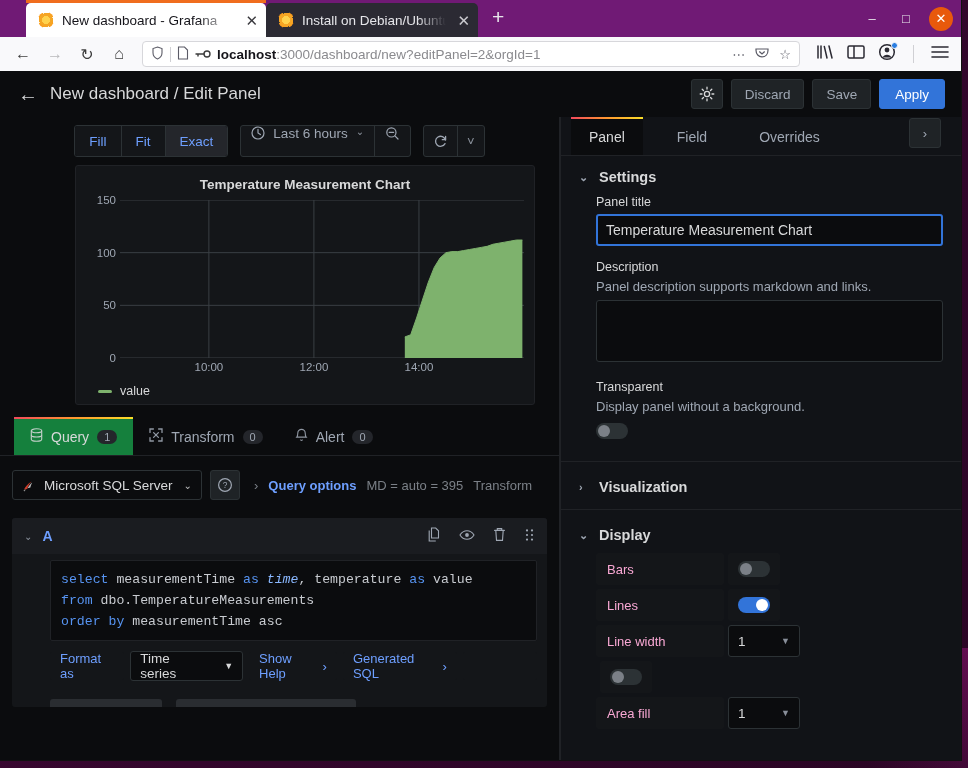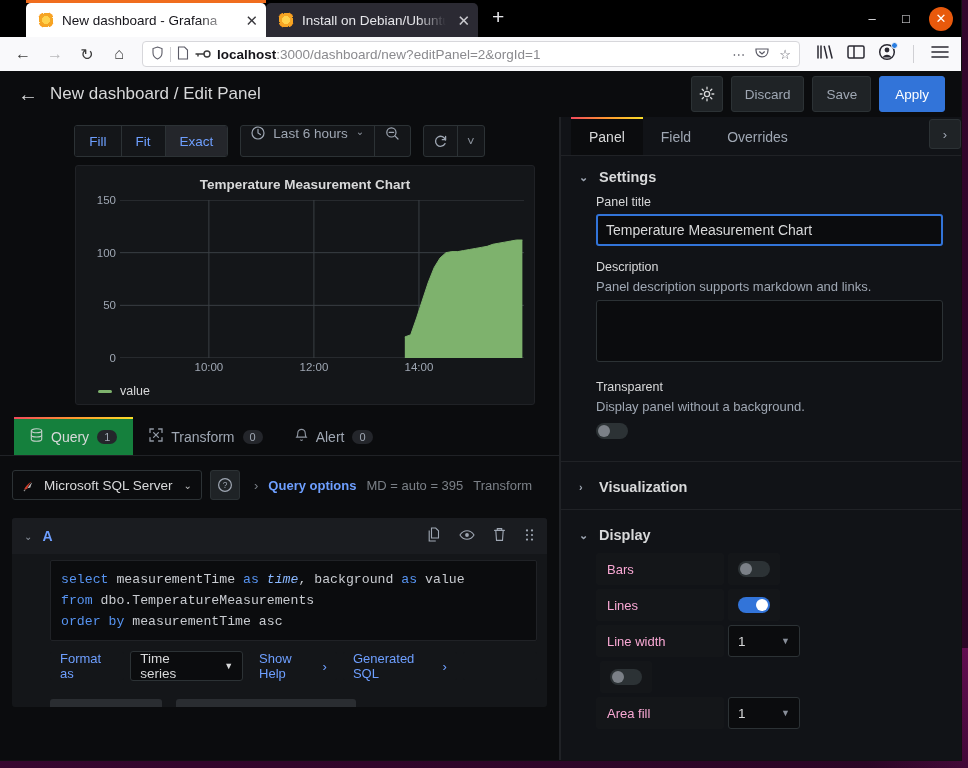--- a/index.html
+++ b/index.html
@@ -19,21 +19,21 @@
     background: linear-gradient(225deg, rgba(200,30,160,.35), transparent 70%);
   }
   
   #window {
     position: absolute; left: 0; top: 0; width: 961px; height: 760px;
     background: #1c1c1c; display: flex; flex-direction: column;
     box-shadow: 0 0 0 1px #111;
   }
   
   .tabstrip {
-    height: 37px; background: #000000; display: flex; align-items: flex-end;
+    height: 37px; background: #701a75; display: flex; align-items: flex-end;
     position: relative; padding-left: 26px;
   }
   .tabstrip:before{
     content:""; position:absolute; left:26px; top:0; width:240px; height:3px;
     background:#f06d1e;
   }
   .tab {
     height: 34px; display: flex; align-items: center; gap: 8px;
     padding: 0 8px 0 12px; font-size: 13.5px; position: relative;
     min-width: 0; border-radius: 5px 5px 0 0;
@@ -72,21 +72,21 @@
   .urlicons { display:flex; align-items:center; gap:10px; color:#5b5b66; font-size:13px;}
   .toolicons { display: flex; align-items: center; gap: 13px; padding: 0 4px 0 8px; color:#2b2a33;}
   .divline { width:1px; height:18px; background:#d0d0d4; margin: 0 4px;}
   
   #app { flex: 1; background: #0b0c0e; display: flex; flex-direction: column; min-height: 0; color: #d8d9da; }
   .g-header { height: 46px; display: flex; align-items: center; padding: 0 16px 0 18px; flex: none; }
   .back-arrow { font-size: 20px; color: #d8d9da; width: 28px; }
   .g-title { font-size: 17px; color: #d8d9da; margin-left: 4px; }
   .g-actions { margin-left: auto; display: flex; align-items: center; gap: 8px; }
   .gbtn {
-    height: 36px; padding: 0 13px; border-radius: 3px; border: 1px solid #2c3235;
+    height: 30px; padding: 0 13px; border-radius: 3px; border: 1px solid #2c3235;
     background: #1f2326; color: #9fa7b3; font-size: 13.5px; display: flex; align-items: center;
   }
   .gbtn.icon { width: 32px; padding: 0; justify-content: center; color: #d8d9da; font-size: 15px;}
   .gbtn.primary { background: #3274d9; border-color: #3274d9; color: #fff; font-weight: 500; padding: 0 15px;}
   
   .g-body { flex: 1; display: flex; min-height: 0; }
   .g-left { width: 560px; display: flex; flex-direction: column; min-width: 0; border-right:1px solid #202226;}
   .g-right { flex: 1; background: #111317; border-left: 1px solid #202226; display: flex; flex-direction: column; min-width: 0;}
   
   .viz-toolbar { height: 48px; display: flex; align-items: center; justify-content: center; gap: 12px; flex:none;}
@@ -152,21 +152,21 @@
   }
   .kw { color: #5794f2; }
   .ital { color:#8ab8ff; font-style: italic; }
   .qfoot { display: flex; align-items: center; gap: 6px; padding: 10px 10px 12px 38px; }
   .fbtn { height: 28px; display: flex; align-items: center; padding: 0 10px; font-size: 13px; color: #6e9fff; background:#141619; border-radius:2px;}
   .fsel { height: 30px; display:flex; align-items:center; gap: 22px; padding: 0 9px; border:1px solid #2c3235; border-radius:3px; background:#0b0c0e; color:#d8d9da; font-size:13.5px;}
   .fblank { width: 80px; height: 28px; background:#141619; border-radius:2px;}
   .cutrow { display:flex; gap: 14px; padding: 6px 10px 0 38px; }
   .cutbtn { width: 112px; height: 8px; background: #2a2d31; border-radius: 3px 3px 0 0;}
   
-  .otabs { display: flex; align-items: flex-end; border-bottom: 1px solid #202226; padding: 0 0 0 10px; flex:none;}
+  .otabs { display: flex; align-items: center; border-bottom: 1px solid #202226; padding: 0 20px 0 10px; flex:none;gap:16px;}
   .otab { position: relative; padding: 12px 18px 10px; font-size: 14px; color: #9fa7b3; }
   .otab.active { color: #d8d9da; background: #0b0c0e; border-radius: 3px 3px 0 0; }
   .otab.active:before {
     content:""; position:absolute; left:0; right:0; top:0; height:2px;
     background: linear-gradient(90deg,#f2495c,#ff9830,#fade2a);
   }
   .otabs .expand {
     margin-left: auto; margin-bottom: 6px; width: 32px; height: 30px; border:1px solid #2c3235;
     border-radius:3px; background:#1f2326; color:#9fa7b3; display:flex; align-items:center; justify-content:center; font-size:13px;
   }
@@ -474,21 +474,21 @@
                         <circle cx="3" cy="7" r="1.1"></circle>
                         <circle cx="8" cy="7" r="1.1"></circle>
                         <circle cx="3" cy="11.6" r="1.1"></circle>
                         <circle cx="8" cy="11.6" r="1.1"></circle>
                       </g>
                     </svg>
                 </span>
               </span>
             </div>
             <div class="sqlbox" id="sqlbox">
-                <div><span class="kw">select </span><span>measurementTime </span><span class="kw">as </span><span class="ital">time</span><span>, background </span><span class="kw">as </span><span>value</span></div>
+                <div><span class="kw">select </span><span>measurementTime </span><span class="kw">as </span><span class="ital">time</span><span>, temperature </span><span class="kw">as </span><span>value</span></div>
                 <div><span class="kw">from </span><span>dbo.TemperatureMeasurements</span></div>
                 <div><span class="kw">order </span><span class="kw">by </span><span>measurementTime </span><span>asc</span></div>
               </div>
             <div class="qfoot">
               <div class="fbtn">Format as</div>
               <div class="fsel">
                 <span>Time series</span>
                 <span style="margin-left:auto;font-size:9px;color:#d8d9da;">▼</span>
               </div>
               <div class="fbtn">

